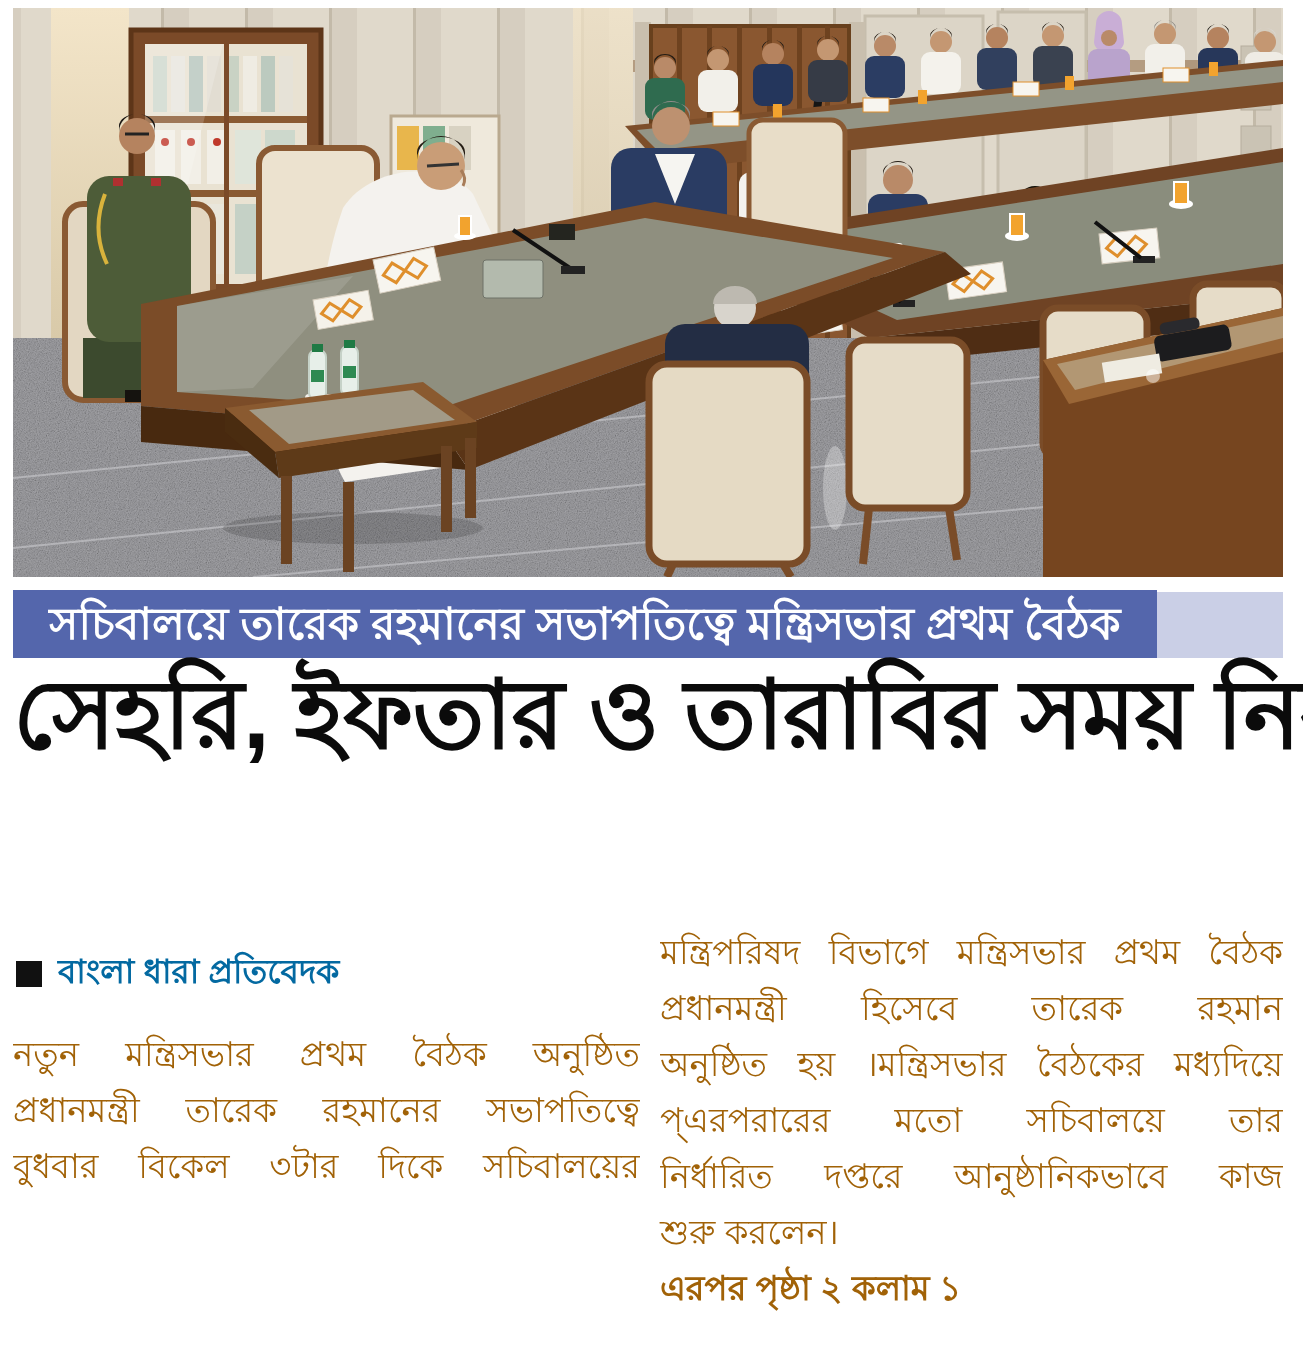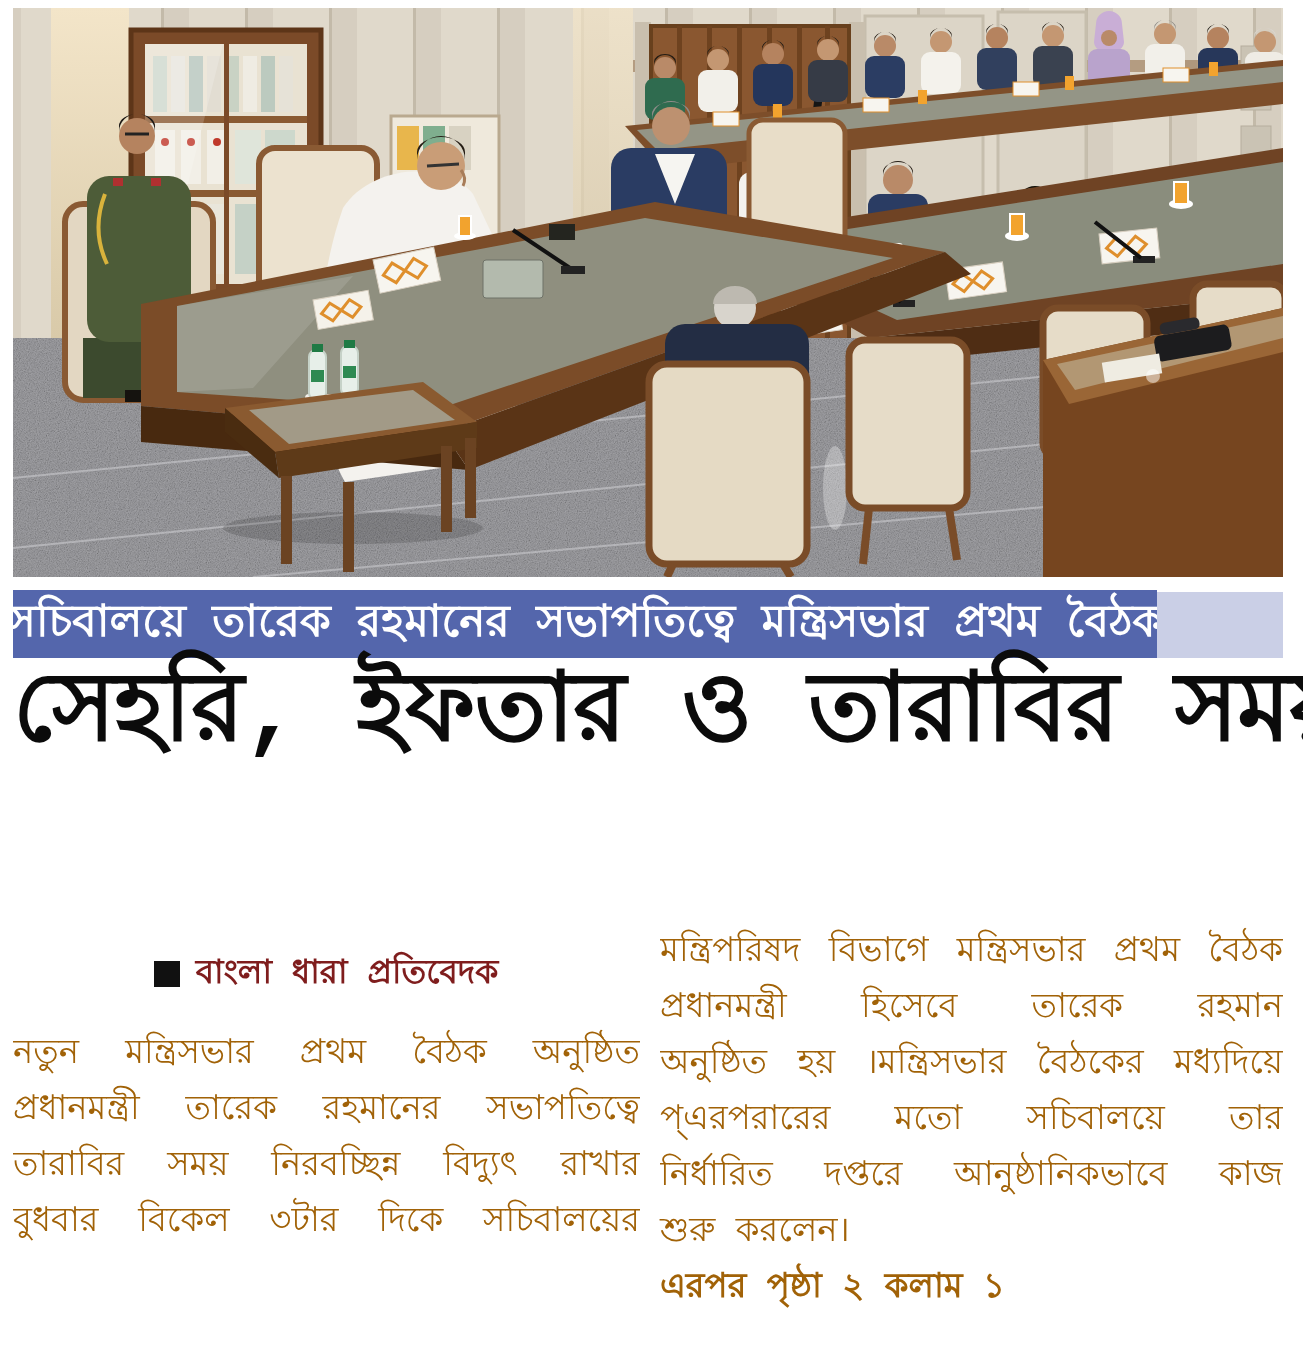--- a/index.html
+++ b/index.html
@@ -1,19 +1,19 @@
 <!DOCTYPE html>
 <html><head>
 <meta charset="utf-8">
 <style>
   * { margin:0; padding:0; box-sizing:border-box; }
   html,body { background:#ffffff; }
   .page {
     position:relative; width:1303px; height:1371px; background:#ffffff;
-    font-family:Liberation Mono, monospace; overflow:hidden;
+    font-family:Liberation Sans, sans-serif; overflow:hidden;
   }
   .photo {
     position:absolute; left:13px; top:8px; width:1270px; height:569px;
     background:#cfc6b8; overflow:hidden;
   }
   .photo svg { display:block; width:100%; height:100%; }
   .kicker {
     position:absolute; left:13px; top:590px; width:1144px; height:68px;
     display:flex; align-items:center; justify-content:center;
     color:#ffffff; font-weight:bold; font-size:44px; line-height:1;
@@ -23,21 +23,21 @@
     position:absolute; left:1157px; top:592px; width:126px; height:66px;
   }
   .headline {
     position:absolute; left:13px; top:650px; width:1270px;
     color:#0b0b0b; font-weight:800; font-size:96px; line-height:130px;
     letter-spacing:-1px; white-space:nowrap;
   }
   .byline {
     position:absolute; left:16px; top:946px; width:620px;
     display:flex; align-items:center; gap:16px;
-    font-weight:bold; font-size:33px; color:#7f1d1d;justify-content:center;
+    font-weight:bold; font-size:33px; color:#0369a1;
   }
   .byline-square { width:26px; height:26px; background:#111111; flex:0 0 auto; }
   .col {
     position:absolute; color:#a16207; font-size:34px; line-height:56px;
   }
   .col-left  { left:13px;  top:1026px; width:627px; }
   .col-right { left:660px; top:924px;  width:623px; }
   .body-line { height:56px; white-space:nowrap; overflow:visible; }
   .body-line.just { text-align:justify; text-align-last:justify; white-space:normal;
                     height:56px; overflow:hidden; }
@@ -414,21 +414,20 @@
   </div>
 
   <div class="byline">
     <span class="byline-square"></span>
     <span>বাংলা ধারা প্রতিবেদক</span>
   </div>
 
   <div class="col col-left">
       <div class="body-line just">নতুন মন্ত্রিসভার প্রথম বৈঠক অনুষ্ঠিত</div>
       <div class="body-line just">প্রধানমন্ত্রী তারেক রহমানের সভাপতিত্বে</div>
-      <div class="body-line just">তারাবির সময় নিরবচ্ছিন্ন বিদ্যুৎ রাখার</div>
       <div class="body-line just">বুধবার বিকেল ৩টার দিকে সচিবালয়ের</div>
     </div>
   <div class="col col-right">
       <div class="body-line just">মন্ত্রিপরিষদ বিভাগে মন্ত্রিসভার প্রথম বৈঠক</div>
       <div class="body-line just">প্রধানমন্ত্রী হিসেবে তারেক রহমান</div>
       <div class="body-line just">অনুষ্ঠিত হয় ।মন্ত্রিসভার বৈঠকের মধ্যদিয়ে</div>
       <div class="body-line just">প্এরপরারের মতো সচিবালয়ে তার</div>
       <div class="body-line just">নির্ধারিত দপ্তরে আনুষ্ঠানিকভাবে কাজ</div>
       <div class="body-line">শুরু করলেন।</div>
       <div class="body-line" style="text-align: left; font-weight: bold;">এরপর পৃষ্ঠা ২ কলাম ১</div>

